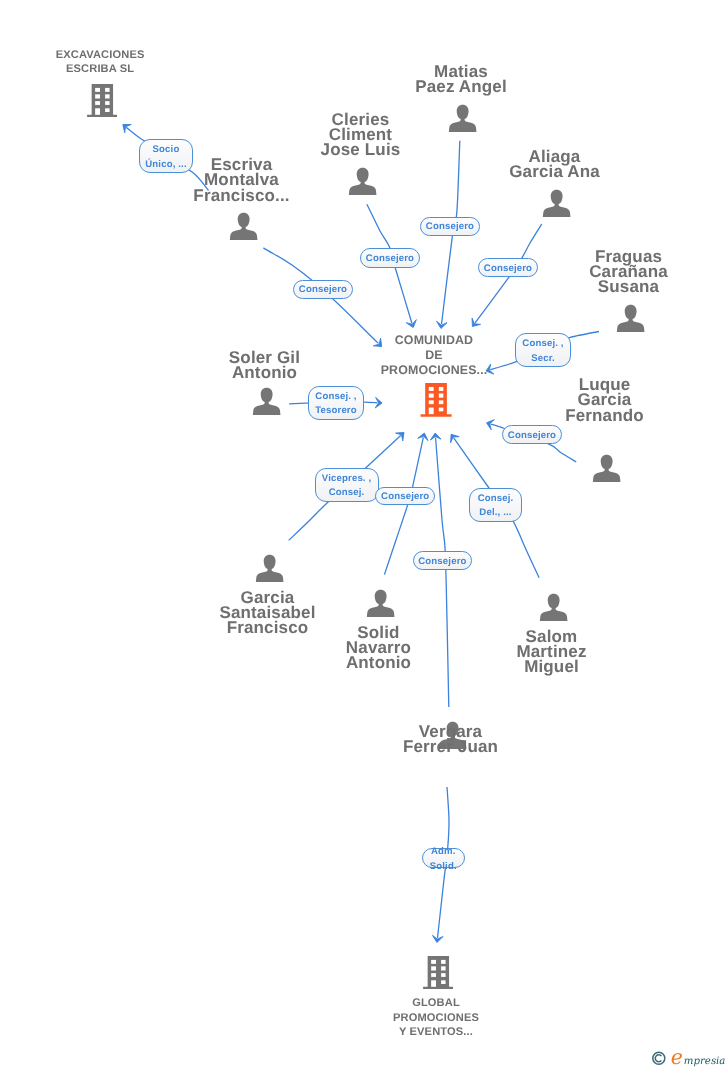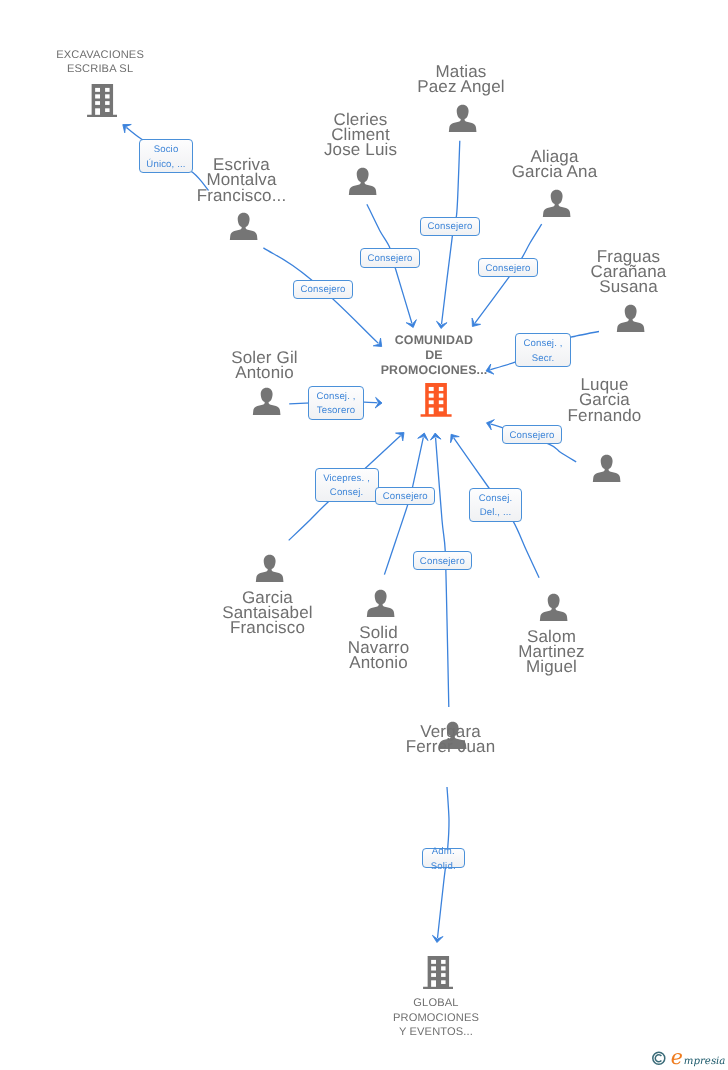--- a/index.html
+++ b/index.html
@@ -8,25 +8,25 @@
      -webkit-font-smoothing:antialiased;text-rendering:geometricPrecision;}
 #stage{position:absolute;left:0;top:0;width:728px;height:1070px;}
 svg.edges{position:absolute;left:0;top:0;width:728px;height:1070px;}
 svg.edges path{fill:none;stroke:#3b82dc;stroke-width:1.3;}
 svg.edges polygon{fill:#3b82dc;stroke:#3b82dc;stroke-width:0.9;stroke-linejoin:round;}
 .node{position:absolute;left:0;top:0;}
 .icon{position:absolute;}
 .nlabel{position:absolute;text-align:center;color:#6f6f6f;font-size:17px;line-height:15.4px;width:180px;letter-spacing:0.15px;}
 .nlabel.company{font-size:11.1px;line-height:14.4px;}
 .nlabel.center{font-weight:bold;font-size:12.4px;line-height:15px;}
-.tag{position:absolute;box-sizing:border-box;border:1px solid #4a90d9;border-radius:4px;
+.tag{position:absolute;box-sizing:border-box;border:1px solid #4a90d9;border-radius:11px;
      background:linear-gradient(to bottom,#fdfdfe,#f0f1f3);color:#3f86d8;
      font-size:9.6px;line-height:14.4px;text-align:center;letter-spacing:0.15px;
      display:flex;align-items:center;justify-content:center;padding-top:3.2px;}
-.ln{display:block;}
+.ln{display:block;font-weight:bold;}
 .tagin{width:100%;}
 .logo{position:absolute;}
 </style>
 </head>
 <body>
 
 <div id="stage">
 
 <svg class="edges" viewBox="0 0 728 1070">
 <path d="M208.50,190.50 C206.93,188.71 199.55,177.77 192.80,172.60 C186.05,167.43 147.65,143.32 141.00,138.80 C134.35,134.28 127.81,128.51 126.35,127.37"></path>

